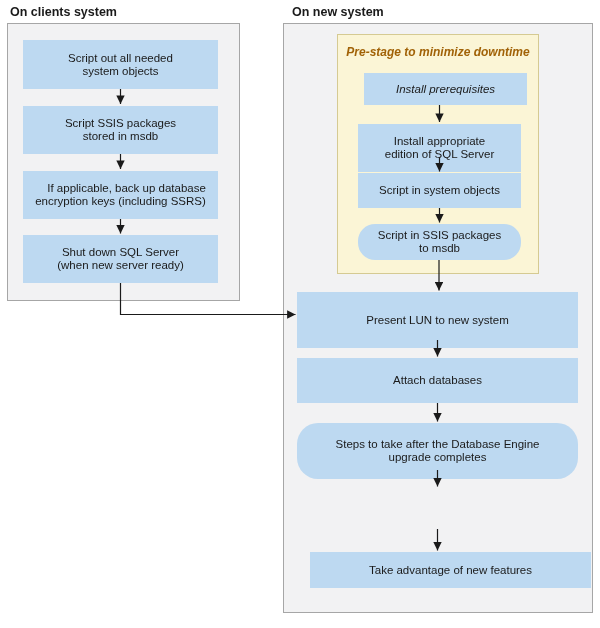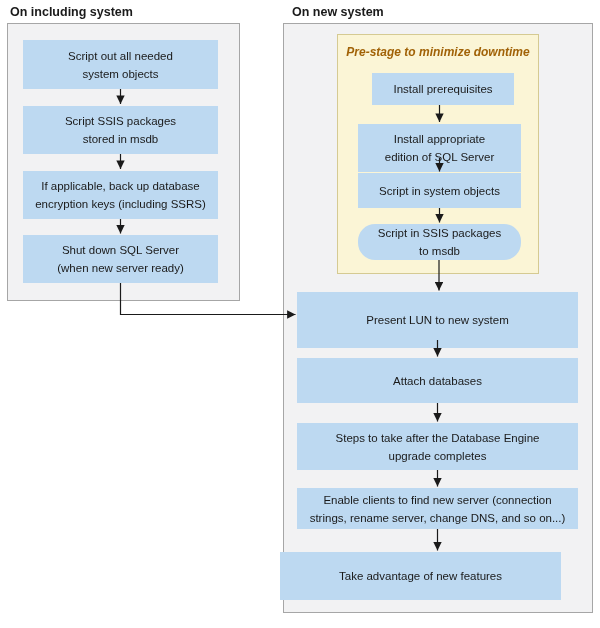--- a/index.html
+++ b/index.html
@@ -43,21 +43,21 @@
     color: #a16207;
   }
   .node {
     position: absolute;
     background: #bdd9f1;
     display: flex;
     align-items: center;
     justify-content: center;
     text-align: center;
     font-size: 11.5px;
-    line-height: 18px;
+    line-height: 13px;
     color: #1a1a1a;
     white-space: pre-line;
     padding: 2px 4px;
   }
   .arrows {
     position: absolute;
     left: 0;
     top: 0;
     pointer-events: none;
   }
@@ -65,53 +65,51 @@
     stroke: #1a1a1a;
     stroke-width: 1.2;
     fill: none;
   }
 </style>
 </head>
 <body>
 
 <div class="canvas">
 
-  <div class="col-header" style="left:10px; top:5px;">On including system</div>
+  <div class="col-header" style="left:10px; top:5px;">On clients system</div>
   <div class="col-header" style="left:292px; top:5px;">On new system</div>
 
   <div class="panel" style="left:7px; top:23px; width:233px; height:278px;"></div>
   <div class="panel" style="left:283px; top:23px; width:310px; height:590px;"></div>
 
   <div class="prestage" style="left:337px; top:34px; width:202px; height:240px;">
     <div class="prestage-title">Pre-stage to minimize downtime</div>
   </div>
 
   <div class="node" style="left:23px; top:40px;  width:195px; height:49px;">Script out all needed
 system objects</div>
   <div class="node" style="left:23px; top:106px; width:195px; height:48px;">Script SSIS packages
 stored in msdb</div>
-  <div class="node" style="left:23px; top:171px; width:195px; height:48px;">If applicable, back up database
+  <div class="node" style="left:23px; top:171px; width:195px; height:48px;text-align:right;">If applicable, back up database
 encryption keys (including SSRS)</div>
   <div class="node" style="left:23px; top:235px; width:195px; height:48px;">Shut down SQL Server
 (when new server ready)</div>
 
-  <div class="node" style="left:372px; top:73px;  width:142px; height:32px;">Install prerequisites</div>
+  <div class="node" style="left:364px; top:73px;  width:163px; height:32px;font-style:italic;">Install prerequisites</div>
   <div class="node" style="left:358px; top:124px; width:163px; height:48px;">Install appropriate
 edition of SQL Server</div>
   <div class="node" style="left:358px; top:173px; width:163px; height:35px;">Script in system objects</div>
   <div class="node" style="left:358px; top:224px; width:163px; height:36px;border-radius:17px;">Script in SSIS packages
 to msdb</div>
 
   <div class="node" style="left:297px; top:292px; width:281px; height:56px;">Present LUN to new system</div>
   <div class="node" style="left:297px; top:358px; width:281px; height:45px;">Attach databases</div>
-  <div class="node" style="left:297px; top:423px; width:281px; height:47px;">Steps to take after the Database Engine
+  <div class="node" style="left:297px; top:423px; width:281px; height:56px;border-radius:21px;">Steps to take after the Database Engine
 upgrade completes</div>
-  <div class="node" style="left:297px; top:488px; width:281px; height:41px;">Enable clients to find new server (connection
-strings, rename server, change DNS, and so on...)</div>
-  <div class="node" style="left:280px; top:552px; width:281px; height:48px;">Take advantage of new features</div>
+  <div class="node" style="left:310px; top:552px; width:281px; height:36px;">Take advantage of new features</div>
 
   <svg class="arrows" width="600" height="628">
     <defs>
       <marker id="ah" viewBox="0 0 10 10" refX="10" refY="5" markerWidth="8" markerHeight="7" orient="auto">
         <path d="M0,0 L10,5 L0,10 z" fill="#1a1a1a"></path>
       </marker>
     </defs>
 
     <line x1="120.5" y1="89" x2="120.5" y2="104" marker-end="url(#ah)"></line>
     <line x1="120.5" y1="154" x2="120.5" y2="169" marker-end="url(#ah)"></line>

